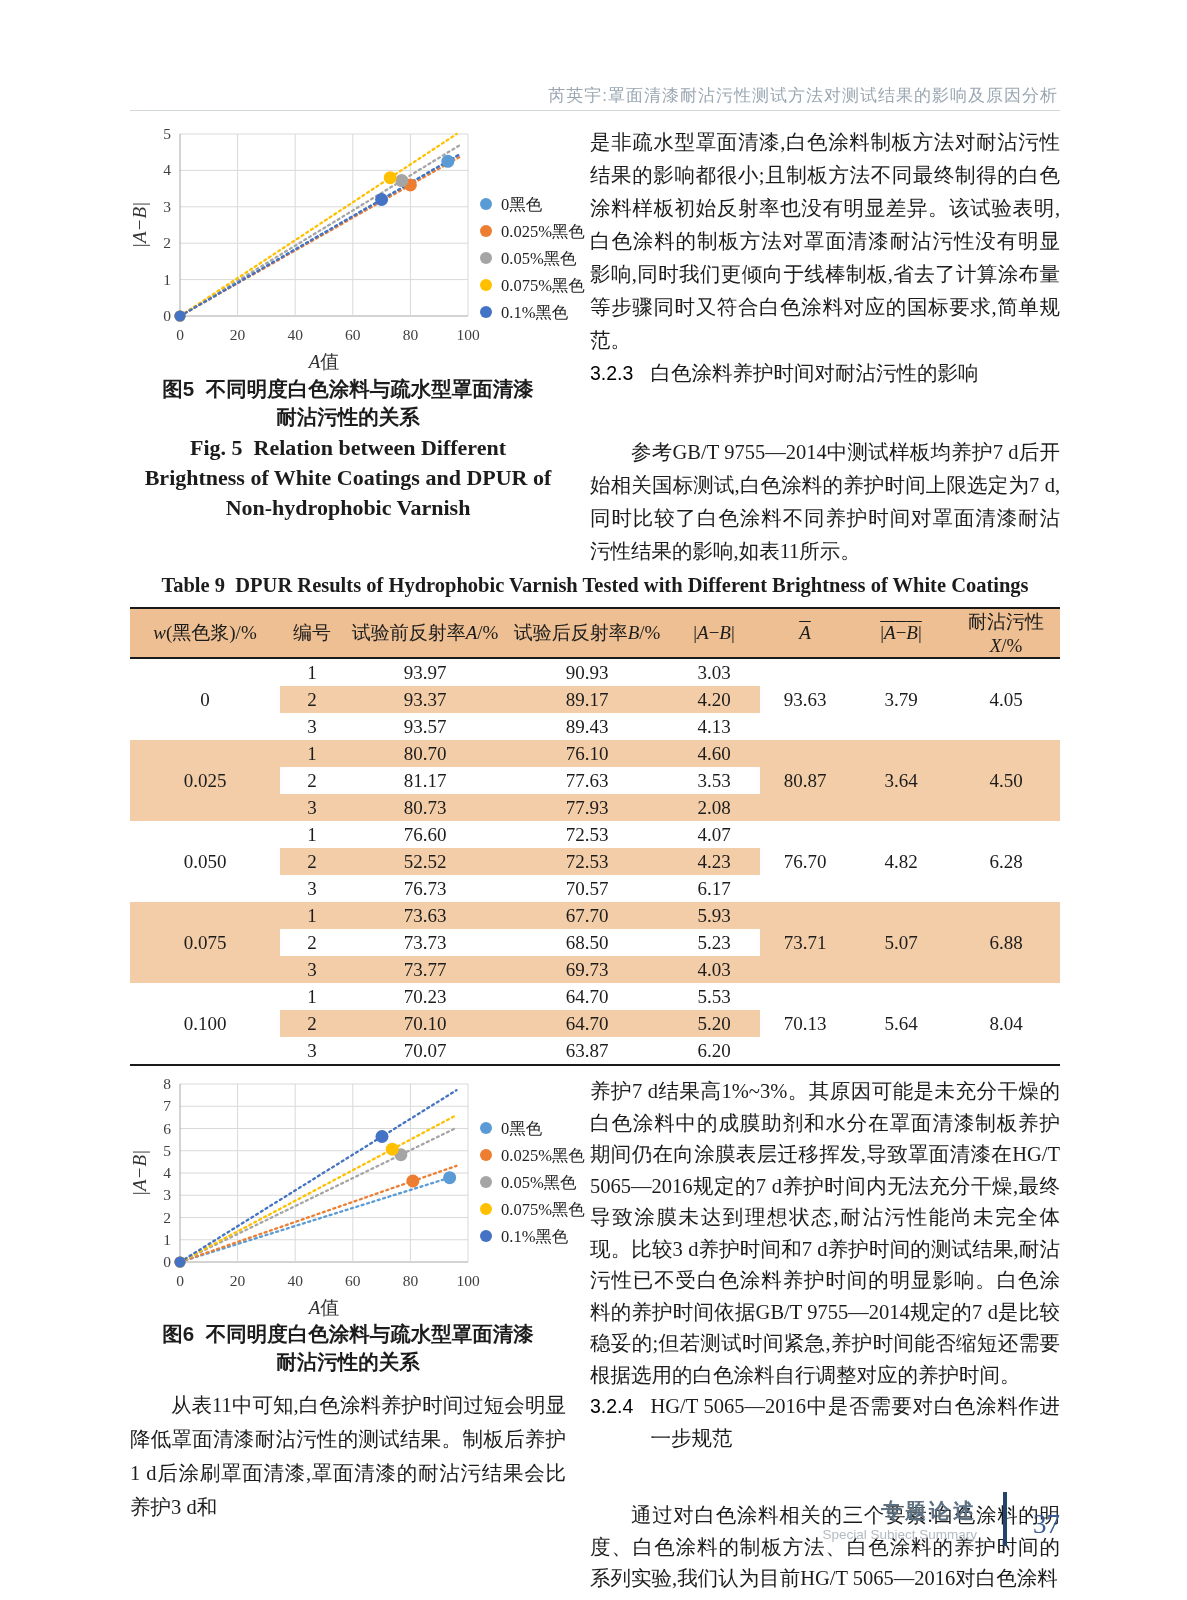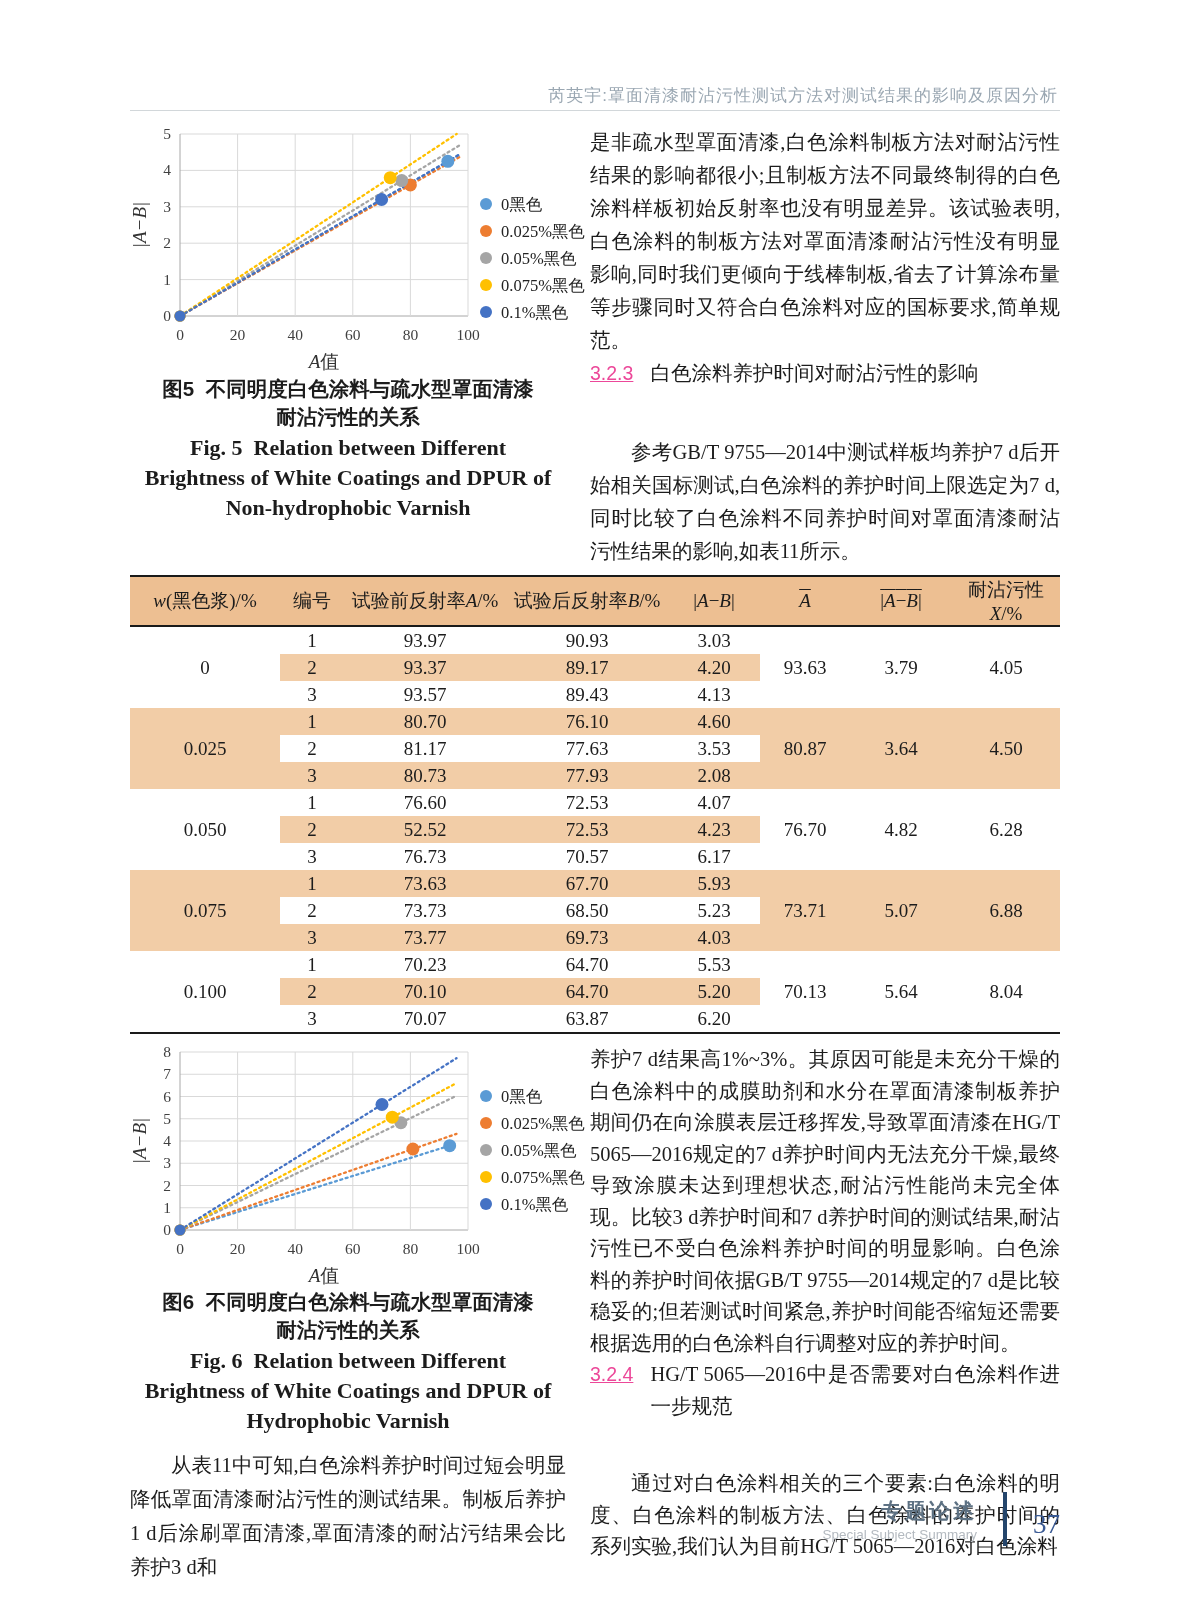--- a/index.html
+++ b/index.html
@@ -19,22 +19,22 @@
   .pre{white-space:pre-wrap;}
   .cap-zh{font-family:"Liberation Sans",sans-serif;font-weight:700;font-size:20.5px;
           text-align:center;line-height:28px;}
   .cap-en{font-family:"Liberation Serif",serif;font-weight:700;font-size:22px;
           text-align:center;line-height:30px;margin-top:2px;padding:0 10px;}
   .body-p{font-size:20.5px;line-height:33px;text-align:justify;}
   .bot .body-p{line-height:31.5px;}
   .indent{text-indent:2em;margin-top:46px;}
   .sec-heading{display:flex;align-items:flex-start;line-height:33px;font-size:20.5px;}
   .bot .sec-heading{line-height:31.5px;}
-  .sec-num{color:#ec4899;font-family:"Liberation Sans",sans-serif;font-size:19.5px;
-           margin-right:17px;flex:0 0 auto;text-decoration:underline;}
+  .sec-num{color:#000000;font-family:"Liberation Sans",sans-serif;font-size:19.5px;
+           margin-right:17px;flex:0 0 auto;}
   .sec-title{flex:1 1 auto;text-align:justify;}
   .table-block{margin-top:2px;}
   .tbl-title-zh{font-family:"Liberation Sans",sans-serif;font-weight:700;font-size:20.5px;
                 text-align:center;line-height:28px;}
   .tbl-title-en{font-family:"Liberation Serif",serif;font-weight:700;font-size:20.5px;
                 text-align:center;line-height:30px;margin-top:2px;}
   table.t9{border-collapse:collapse;width:930px;margin-top:7px;
            border-top:2.2px solid #1a1a1a;border-bottom:2.2px solid #1a1a1a;}
   table.t9 th{height:38px;background:#edbf92;border-bottom:2.2px solid #1a1a1a;
            font-weight:400;font-size:19px;text-align:center;padding:0;}
@@ -127,20 +127,21 @@
         <div class="body-p">是非疏水型罩面清漆,白色涂料制板方法对耐沾污性结果的影响都很小;且制板方法不同最终制得的白色涂料样板初始反射率也没有明显差异。该试验表明,白色涂料的制板方法对罩面清漆耐沾污性没有明显影响,同时我们更倾向于线棒制板,省去了计算涂布量等步骤同时又符合白色涂料对应的国标要求,简单规范。</div>
         <div class="sec-heading">
           <span class="sec-num">3.2.3</span>
           <span class="sec-title">白色涂料养护时间对耐沾污性的影响</span>
         </div>
         <div class="body-p indent">参考GB/T 9755—2014中测试样板均养护7 d后开始相关国标测试,白色涂料的养护时间上限选定为7 d,同时比较了白色涂料不同养护时间对罩面清漆耐沾污性结果的影响,如表11所示。</div>
       </div>
     </div>
 
     <div class="table-block">
+      <div class="tbl-title-en pre">Table 9  DPUR Results of Hydrophobic Varnish Tested with Different Brightness of White Coatings</div>
       <table class="t9">
         <colgroup>
           <col style="width:150px">
             <col style="width:64px">
             <col style="width:162px">
             <col style="width:162px">
           <col style="width:92px">
             <col style="width:90px">
             <col style="width:102px">
             <col style="width:108px">
@@ -329,21 +330,20 @@
             <circle cx="356" cy="106" r="6" fill="#A5A5A5"></circle>
             <text x="371" y="112" class="leg">0.05%黑色</text>
             <circle cx="356" cy="133" r="6" fill="#FFC000"></circle>
             <text x="371" y="139" class="leg">0.075%黑色</text>
             <circle cx="356" cy="160" r="6" fill="#4472C4"></circle>
             <text x="371" y="166" class="leg">0.1%黑色</text>
           </svg>
         <div class="fig-caps">
           <div class="cap-zh pre">图6  不同明度白色涂料与疏水型罩面清漆</div>
           <div class="cap-zh pre">耐沾污性的关系</div>
-          <div class="cap-en pre">Fig. 6  Relation between Different Brightness of White Coatings and DPUR of Hydrophobic Varnish</div>
         </div>
         <div class="body-p indent" style="margin-top:12px;line-height:34px;">从表11中可知,白色涂料养护时间过短会明显降低罩面清漆耐沾污性的测试结果。制板后养护1 d后涂刷罩面清漆,罩面清漆的耐沾污结果会比养护3 d和</div>
       </div>
       <div class="col-text">
         <div class="body-p">养护7 d结果高1%~3%。其原因可能是未充分干燥的白色涂料中的成膜助剂和水分在罩面清漆制板养护期间仍在向涂膜表层迁移挥发,导致罩面清漆在HG/T 5065—2016规定的7 d养护时间内无法充分干燥,最终导致涂膜未达到理想状态,耐沾污性能尚未完全体现。比较3 d养护时间和7 d养护时间的测试结果,耐沾污性已不受白色涂料养护时间的明显影响。白色涂料的养护时间依据GB/T 9755—2014规定的7 d是比较稳妥的;但若测试时间紧急,养护时间能否缩短还需要根据选用的白色涂料自行调整对应的养护时间。</div>
         <div class="sec-heading">
           <span class="sec-num">3.2.4</span>
           <span class="sec-title">HG/T 5065—2016中是否需要对白色涂料作进一步规范</span>
         </div>
         <div class="body-p indent">通过对白色涂料相关的三个要素:白色涂料的明度、白色涂料的制板方法、白色涂料的养护时间的系列实验,我们认为目前HG/T 5065—2016对白色涂料</div>

